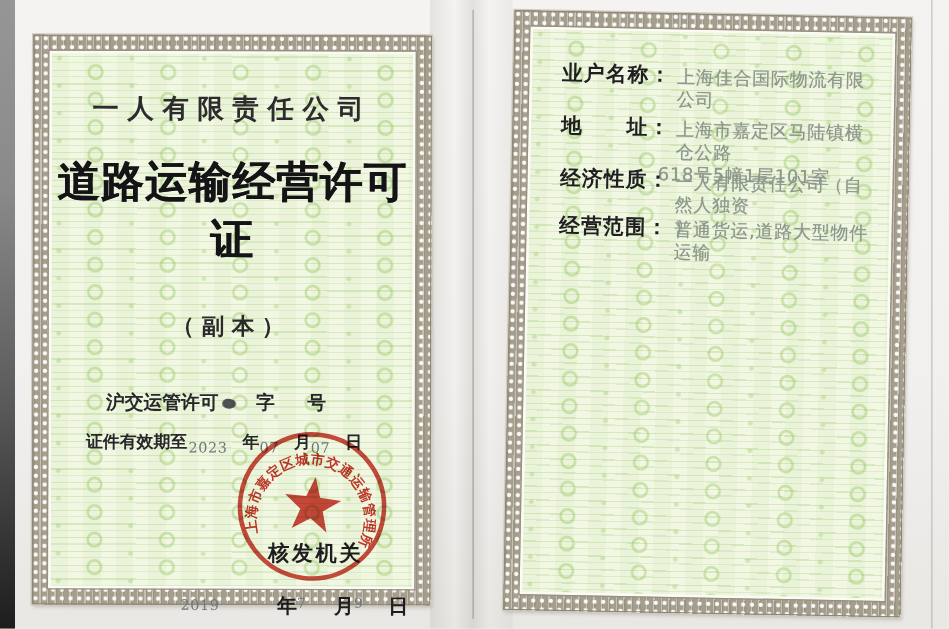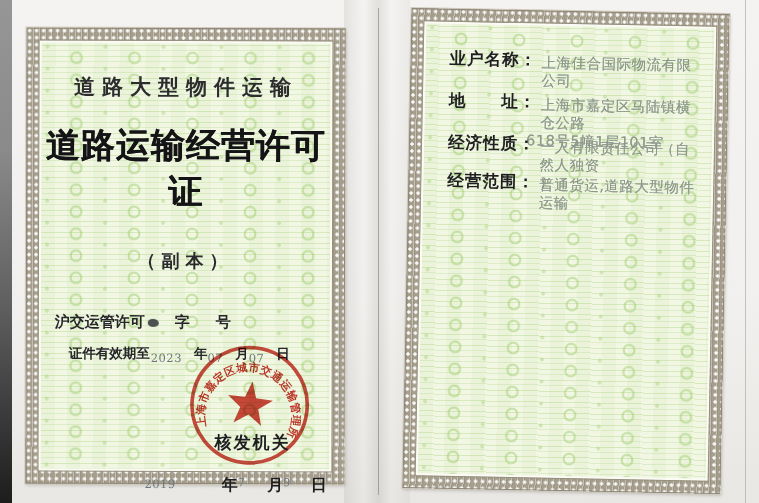--- a/index.html
+++ b/index.html
@@ -70,21 +70,21 @@
   .lp-title{
     margin-top:22px;text-align:center;
     font-size:34px;font-weight:900;letter-spacing:1px;color:#141416;
     text-shadow:0.6px 0 0 #141416;
   }
   .lp-sub{
     margin-top:34px;text-align:center;
     font-size:18px;font-weight:600;letter-spacing:6px;color:#2a2a2c;
   }
   .lp-license{
-    margin-top:40px;padding-left:14px;
+    margin-top:40px;padding-left:44px;
     font-size:15px;font-weight:700;color:#26262a;
     display:flex;align-items:baseline;text-align:right;
   }
   .smudge{
     display:inline-block;width:11px;height:8px;margin-left:3px;
     background:#34343a;border-radius:45% 55% 50% 50%;
     filter:blur(0.4px);opacity:0.85;align-self:center;
   }
   .lic-zi{margin-left:16px;}
   .lic-num{
@@ -152,21 +152,21 @@
   <div class="paper"></div>
   <div class="scan-edge-left"></div>
   <div class="fold"></div>
   <div class="fold-line"></div>
   <div class="right-paper-edge"></div>
 
   <div class="frame frame-left">
     <div class="guilloche">
       <div class="lp">
 
-        <div class="lp-country">道路大型物件运输</div>
+        <div class="lp-country">一人有限责任公司</div>
 
         <div class="lp-title">道路运输经营许可证</div>
 
         <div class="lp-sub">（副本）</div>
 
         <div class="lp-license">
           <span>沪交运管许可</span>
           <span class="smudge"></span>
           <span class="lic-zi">字</span>
           <span class="lic-hao">号</span>

